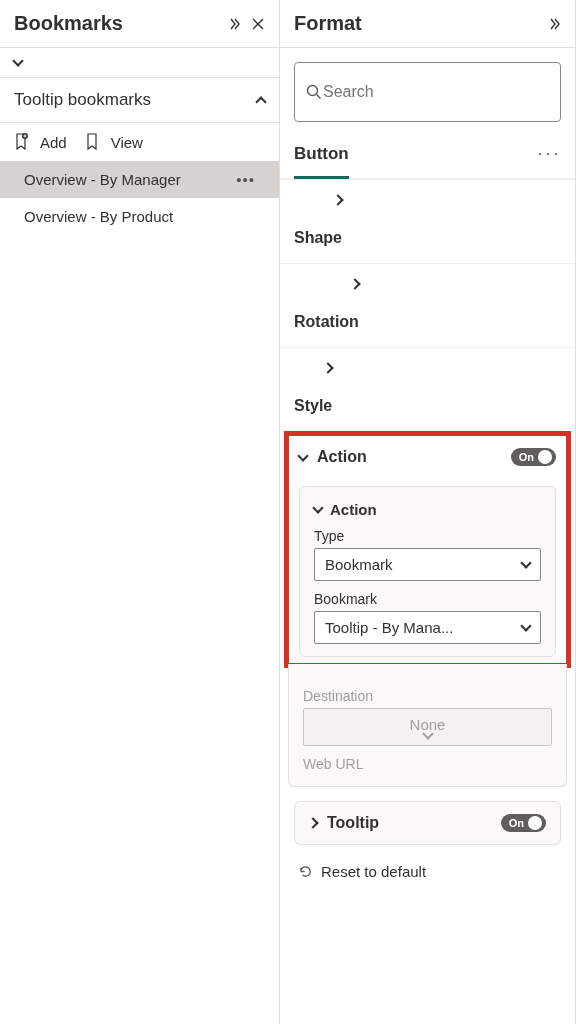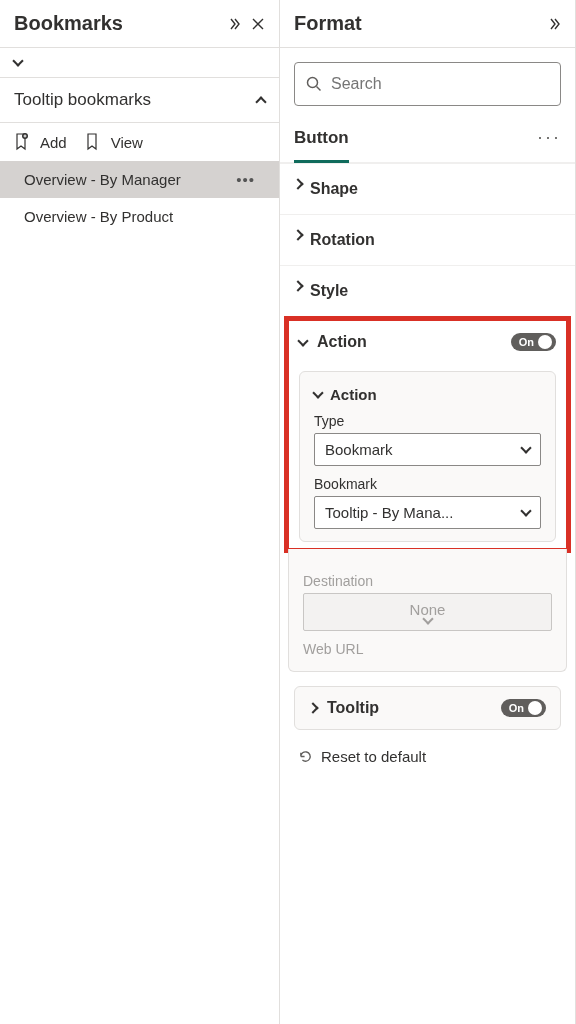--- a/index.html
+++ b/index.html
@@ -20,31 +20,31 @@
   .toolbar { display: flex; gap: 18px; padding: 10px 14px; }
   .tool-item { display: flex; align-items: center; gap: 10px; font-size: 15px; cursor: pointer; }
 
   .bookmark-list { }
   .bookmark-item { display: flex; align-items: center; justify-content: space-between; padding: 10px 24px; font-size: 15px; cursor: pointer; }
   .bookmark-item.selected { background: #d5d2d0; }
   .more-dots { letter-spacing: 1px; color: #555; }
 
   
   .search-wrap { padding: 14px 14px 6px; }
-  .search { display: flex; align-items: center; gap: 8px; border: 1px solid #8a8886; border-radius: 4px; padding: 12px 10px; }
+  .search { display: flex; align-items: center; border: 1px solid #8a8886; border-radius: 4px; padding: 20px 10px; }
   .search input { border: none; outline: none; font-size: 16px; flex: 1; color: #605e5c; background: transparent; }
 
   .tabs { display: flex; align-items: center; padding: 8px 14px 0; gap: 24px; border-bottom: 1px solid #f0efee; }
   .tab { font-size: 17px; font-weight: 600; color: #605e5c; padding: 8px 0 12px; cursor: pointer; }
   .tab.active { color: #323130; border-bottom: 3px solid #0f6b5c; margin-bottom: -1px; }
   .tabs .ellipsis { margin-left: auto; cursor: pointer; font-size: 18px; letter-spacing: 2px; color: #605e5c; padding-bottom: 8px; }
 
   .prop-list { }
   .prop-row { display: flex; align-items: center; justify-content: space-between; padding: 16px 14px; border-top: 1px solid #f0efee; cursor: pointer; }
-  .prop-row .left-part { display: flex; align-items: flex-start; gap: 8px; }
+  .prop-row .left-part { display: flex; align-items: flex-end; gap: 25px; flex-direction: column; }
   .prop-row .label { font-size: 16px; font-weight: 600; }
 
   .chev { display: inline-block; width: 8px; height: 8px; border-right: 2px solid #323130; border-bottom: 2px solid #323130; }
   .chev.right { transform: rotate(-45deg); }
   .chev.down { transform: rotate(45deg); margin-top: -3px; }
   .chev.up { transform: rotate(-135deg); margin-top: 3px; }
 
   .toggle { background: #605e5c; color: #fff; border-radius: 999px; display: flex; align-items: center; padding: 2px 4px 2px 8px; font-size: 11px; gap: 4px; font-weight: 600; }
   .toggle .knob { width: 14px; height: 14px; background: #fff; border-radius: 50%; }
 

